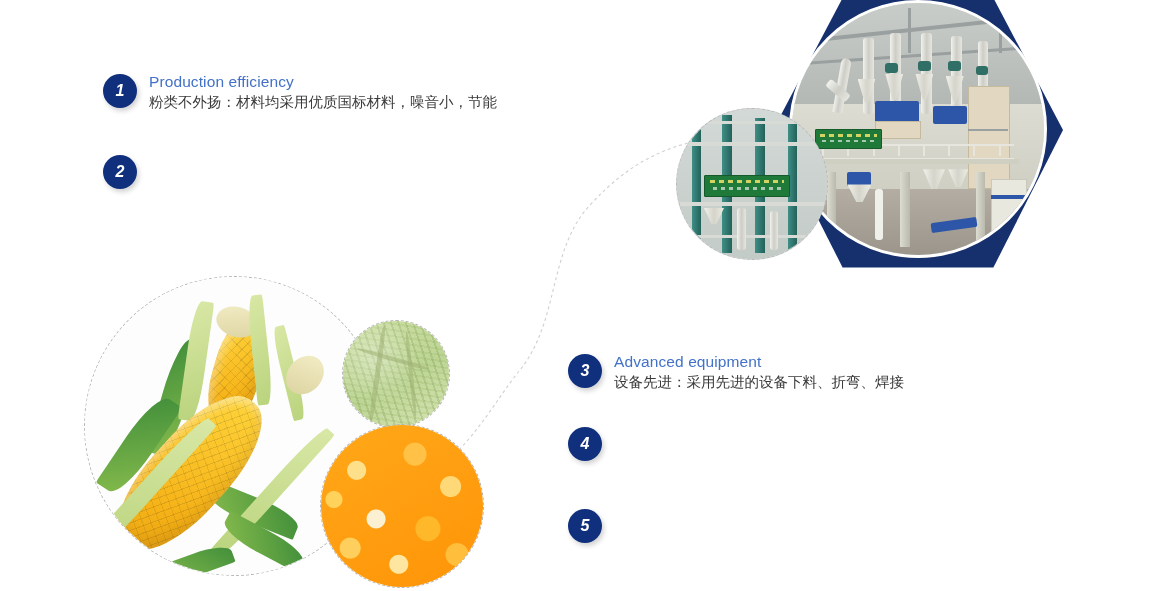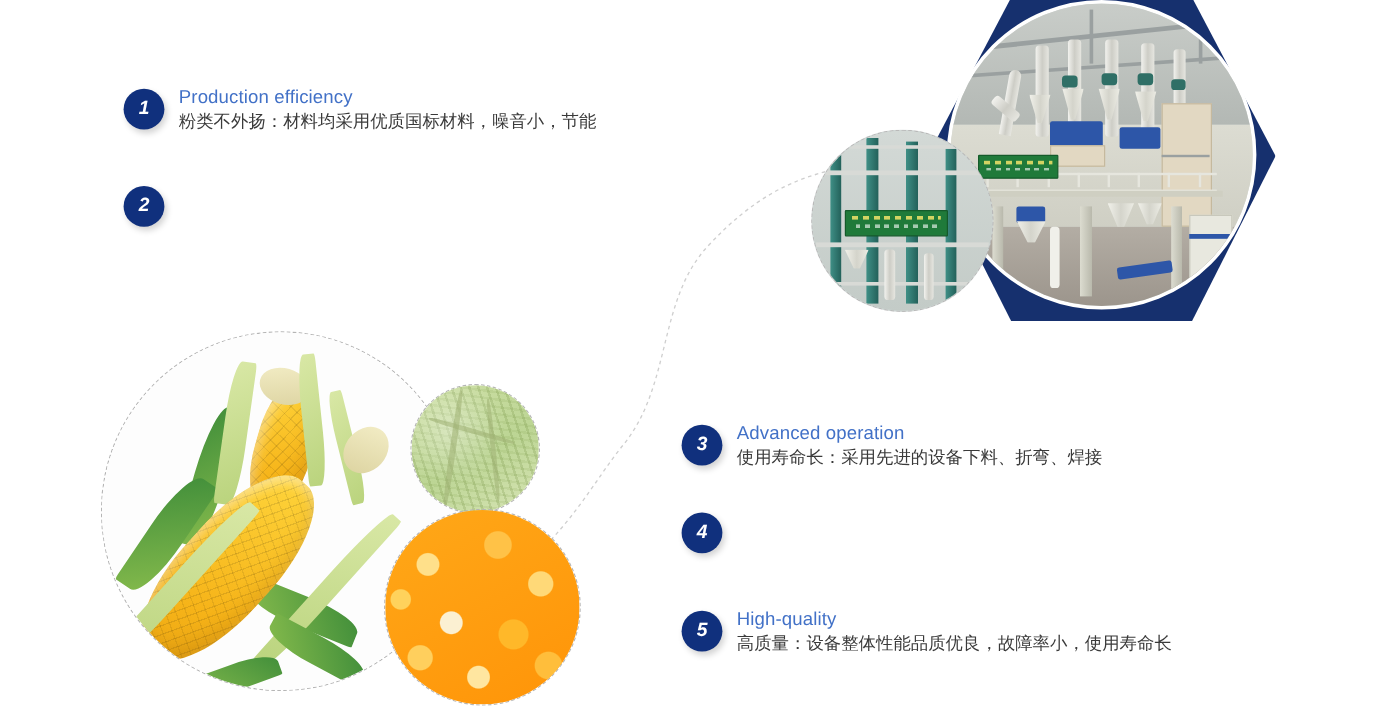--- a/index.html
+++ b/index.html
@@ -363,30 +363,26 @@
     </div>
   </div>
 
   <div class="feature" id="feature-2">
     <div class="badge">2</div>
   </div>
 
   <div class="feature" id="feature-3">
     <div class="badge">3</div>
     <div class="feat-text">
-      <div class="feat-title">Advanced operation</div>
-      <div class="feat-desc">使用寿命长：采用先进的设备下料、折弯、焊接</div>
+      <div class="feat-title">Advanced equipment</div>
+      <div class="feat-desc">设备先进：采用先进的设备下料、折弯、焊接</div>
     </div>
   </div>
 
   <div class="feature" id="feature-4">
     <div class="badge">4</div>
   </div>
 
   <div class="feature" id="feature-5">
     <div class="badge">5</div>
-    <div class="feat-text">
-      <div class="feat-title">High-quality</div>
-      <div class="feat-desc">高质量：设备整体性能品质优良，故障率小，使用寿命长</div>
-    </div>
   </div>
 
 </div>
 
 </body></html>

